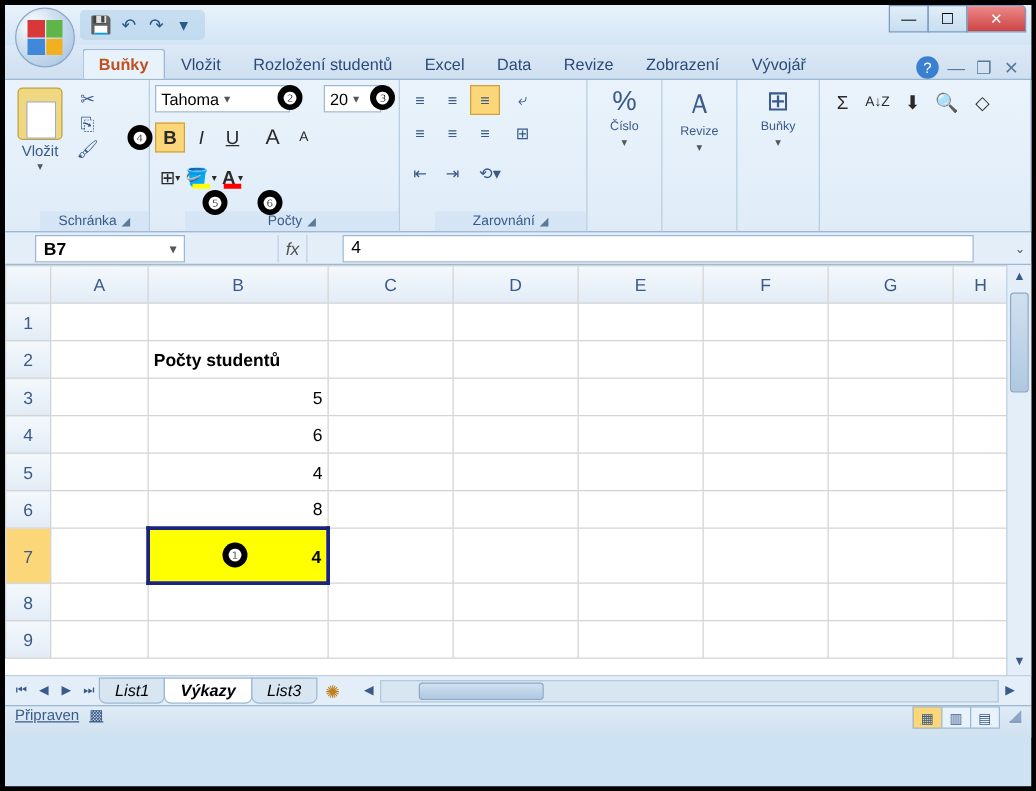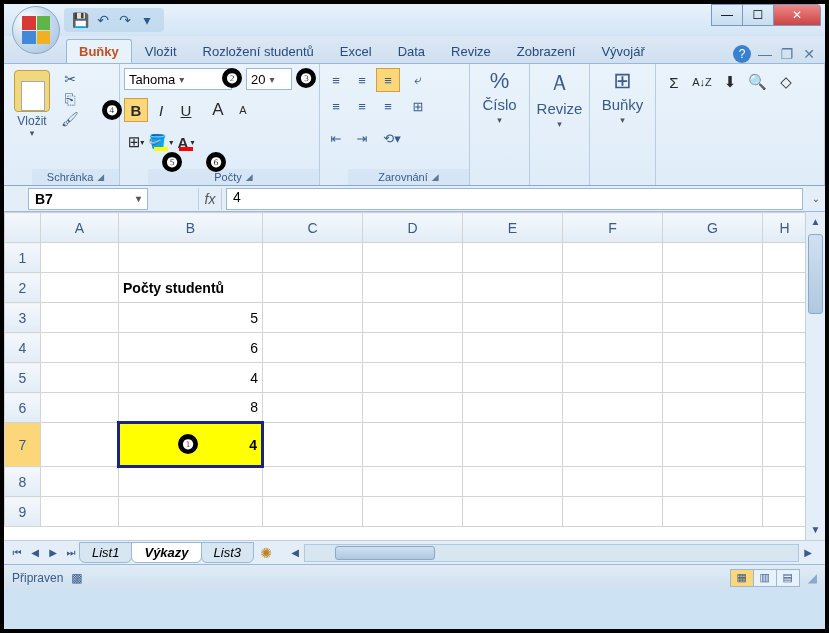--- a/index.html
+++ b/index.html
@@ -32,43 +32,43 @@
 .group-body { flex:1; display:flex; padding:4px; gap:4px; }
 .group-label { text-align:center; font-size:11px; color:#3a5a8a; padding:2px 18px; background:rgba(200,220,240,0.4); display:flex; align-items:center; justify-content:center; gap:4px;margin-left:28px; }
 .dlaunch { font-size:9px; color:#5a7a9a; cursor:pointer; }
 
 .clip-left { display:flex; flex-direction:column; align-items:center; padding:2px 6px; }
 .paste-icon { width:36px; height:42px; background:#f0d880; border:1px solid #c0a040; border-radius:4px; position:relative; }
 .paste-icon::after { content:""; position:absolute; left:6px; top:10px; width:22px; height:28px; background:#fff; border:1px solid #aaa; }
 .clip-right { display:flex; flex-direction:column; gap:2px; justify-content:flex-start; padding-top:2px; }
 .sm-ic { width:20px; height:18px; display:flex; align-items:center; justify-content:center; cursor:pointer; font-size:14px; color:#3a5a8a; }
 
-.font-top { display:flex; align-items:center; gap:0; position:relative;}
+.font-top { display:flex; align-items:center; gap:13px; position:relative;}
 .font-combo { height:22px; border:1px solid #9bb8d4; background:#fff; font-size:13px; padding:2px 4px; display:flex; align-items:center; cursor:pointer; position:relative; }
 .font-combo .dd { margin-left:4px; color:#555; font-size:10px; }
 .font-row2 { display:flex; gap:1px; margin-top:4px; }
 .fbtn { width:24px; height:24px; border:1px solid transparent; display:flex; align-items:center; justify-content:center; cursor:pointer; font-size:15px; color:#2a2a2a; position:relative; }
 .fbtn.active { background:#fcd77a; border-color:#d0a040; }
 .font-row3 { display:flex; gap:1px; margin-top:4px; }
 .color-strip { position:absolute; bottom:2px; left:4px; right:4px; height:4px; }
 
 .badge { position:absolute; width:20px; height:20px; border-radius:50%; background:#000; color:#fff; font-weight:bold; font-size:13px; display:flex; align-items:center; justify-content:center; z-index:20; }
 
 .align-grid { display:grid; grid-template-columns:repeat(3,24px); grid-template-rows:repeat(2,24px); gap:2px; }
 .align-btn { border:1px solid transparent; cursor:pointer; font-size:13px; color:#3a5a8a; display:flex; align-items:center; justify-content:center;}
 .align-btn.on { background:#fcd77a; border-color:#d0a040;}
 .align-right { display:flex; flex-direction:column; gap:2px; margin-left:4px;}
 .align-row3 { display:flex; gap:2px; margin-top:4px;}
 
 .num-body,.sty-body,.cel-body,.edt-body{display:flex;flex-direction:column;align-items:center;justify-content:center;padding:4px 10px;gap:2px;}
 .big-ic { font-size:22px; color:#3a5a8a; cursor:pointer;}
-.grp-lbl{font-size:15px;color:#3a5a8a;}
-
-
-.fbar { height:26px; background:#e4eef8; border-bottom:1px solid #9bb8d4; display:flex; align-items:center; }
+.grp-lbl{font-size:10px;color:#3a5a8a;}
+
+
+.fbar { height:26px; background:#e4eef8; border-bottom:1px solid #9bb8d4; display:flex; align-items:center;gap:24px; }
 .namebox { width:120px; height:22px; margin-left:24px; background:#fff; border:1px solid #9bb8d4; display:flex; align-items:center; padding:0 6px; font-size:14px; font-weight:bold; }
 .namebox .dd{margin-left:auto;font-size:10px;color:#555;cursor:pointer;}
 .fx-ic{width:24px;height:22px;display:flex;align-items:center;justify-content:center;font-style:italic;font-size:14px;color:#555;margin-left:50px;border-left:1px solid #c0d0e0;border-right:1px solid #c0d0e0;cursor:pointer;}
 .formula-input{flex:1;height:22px;background:#fff;border:1px solid #9bb8d4;margin:0 4px;padding:0 6px;font-size:14px;}
 .exp-fb{width:18px;cursor:pointer;text-align:center;color:#555;font-size:10px;}
 
 
 .gridwrap { position:relative; background:#fff; }
 .sheet { border-collapse:collapse; table-layout:fixed; }
 .sheet th,.sheet td{border:1px solid #d4d4d4;font-size:14px;padding:0;height:30px;}
@@ -90,21 +90,21 @@
 .stab{padding:2px 12px;font-size:13px;border:1px solid #9bb8d4;background:#d8e6f2;margin-left:-1px;cursor:pointer;border-radius:0 0 6px 6px;}
 .stab.act{background:#fff;font-weight:bold;font-style:italic;}
 .stab.it{font-style:italic;}
 .new-sheet{width:24px;text-align:center;cursor:pointer;color:#c08020;font-size:14px;}
 .hscroll{flex:1;margin:0 8px;display:flex;align-items:center;}
 .hs-track{flex:1;height:18px;background:#d8e6f2;border:1px solid #b0c8e0;position:relative;}
 .hs-thumb{position:absolute;left:30px;width:100px;top:1px;bottom:1px;background:linear-gradient(#d0e0f0,#b0c8e0);border:1px solid #8aa8c8;border-radius:3px;cursor:pointer;}
 .hs-arr{width:18px;height:18px;text-align:center;line-height:18px;font-size:10px;color:#3a5a8a;cursor:pointer;}
 
 
-.status{height:26px;background:linear-gradient(#e0ecf6,#cfe0f0);border-top:1px solid #9bb8d4;display:flex;align-items:center;padding:0 8px;font-size:12px;color:#3a5a8a;}
+.status{height:26px;background:linear-gradient(#e0ecf6,#cfe0f0);border-top:1px solid #9bb8d4;display:flex;padding:0 8px;font-size:12px;color:#3a5a8a;text-decoration:underline;}
 .status .views{margin-left:auto;display:flex;gap:0;}
 .vbtn{width:24px;height:18px;border:1px solid #9bb8d4;background:#e8f2fb;cursor:pointer;margin-left:-1px;display:flex;align-items:center;justify-content:center;font-size:11px;}
 .vbtn.on{background:#fcd77a;}
 .zoom{display:flex;align-items:center;gap:6px;margin-left:10px;}
 .zslide{width:110px;height:4px;background:#b0c8e0;position:relative;cursor:pointer;}
 .zslide::after{content:"";position:absolute;left:50%;top:-5px;width:8px;height:14px;background:#d0e0f0;border:1px solid #8aa8c8;border-radius:2px;transform:translateX(-50%);}
 .zbtn{width:18px;height:18px;border:1px solid #9bb8d4;border-radius:50%;text-align:center;line-height:16px;cursor:pointer;background:#e8f2fb;}
 .resize{margin-left:8px;color:#8aa8c8;cursor:pointer;}
 
 </style>

